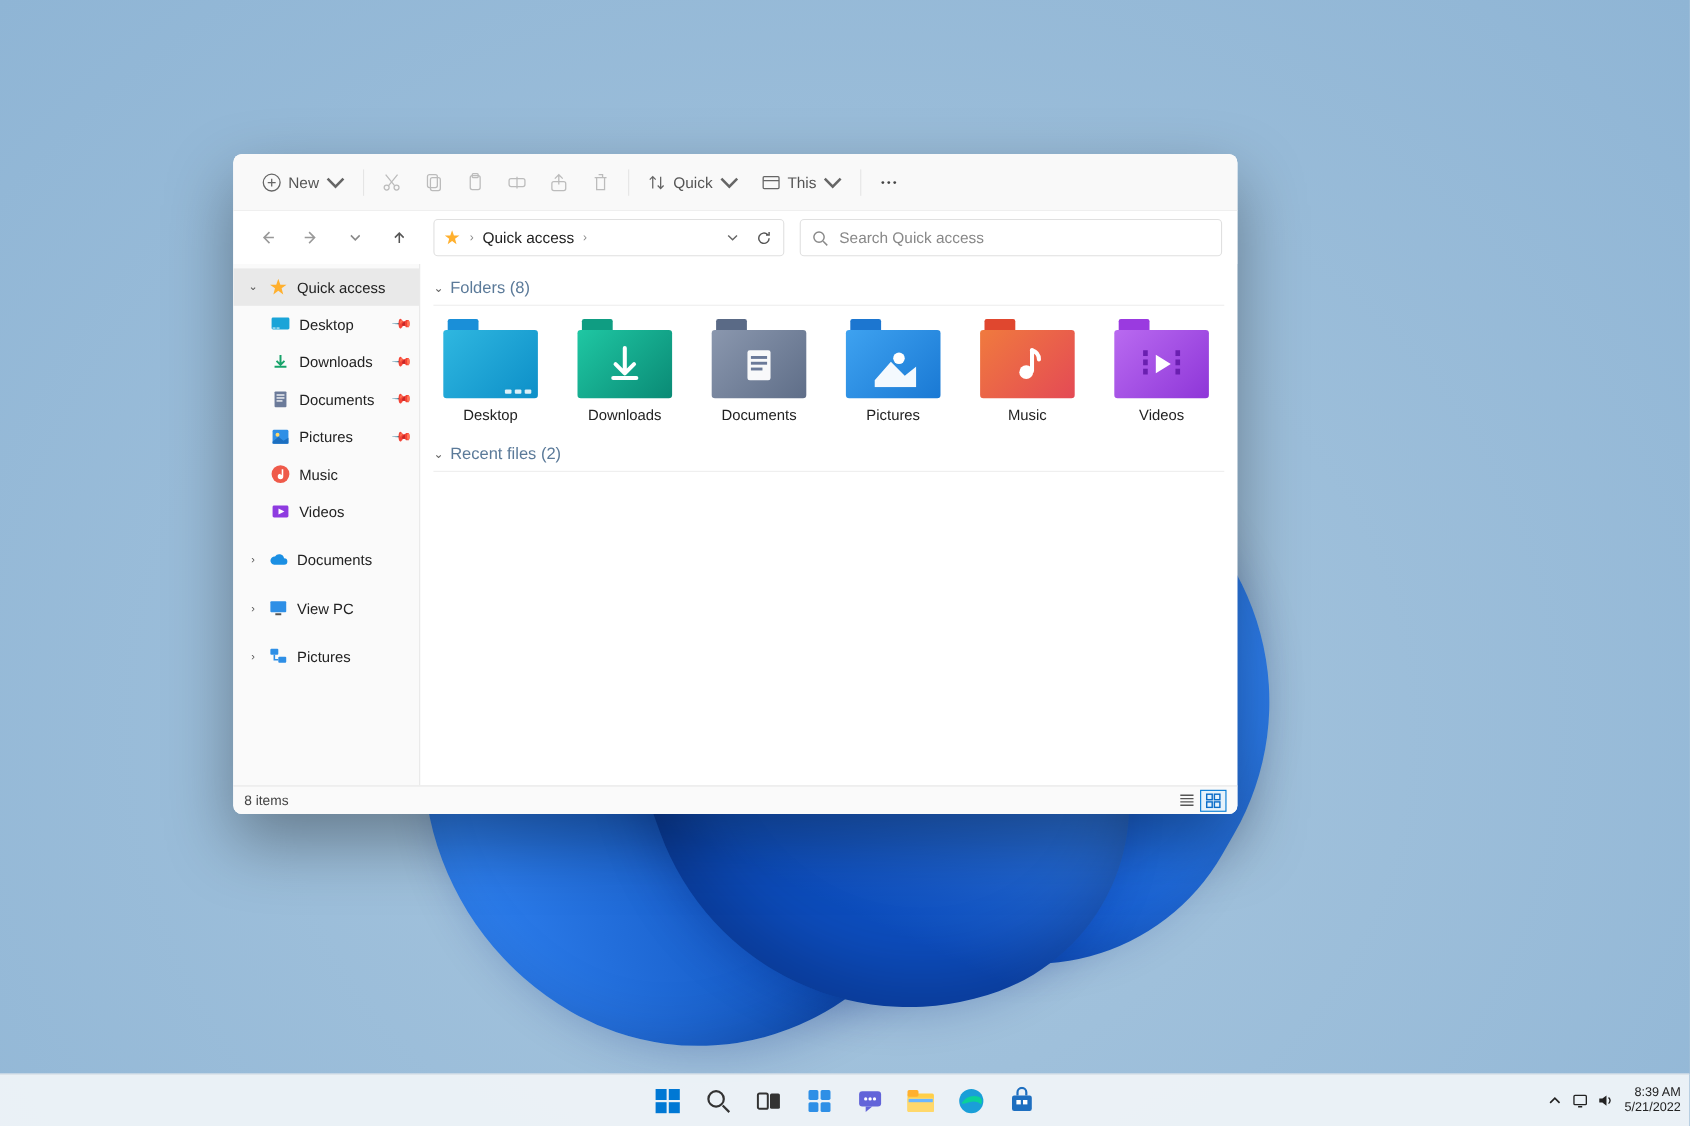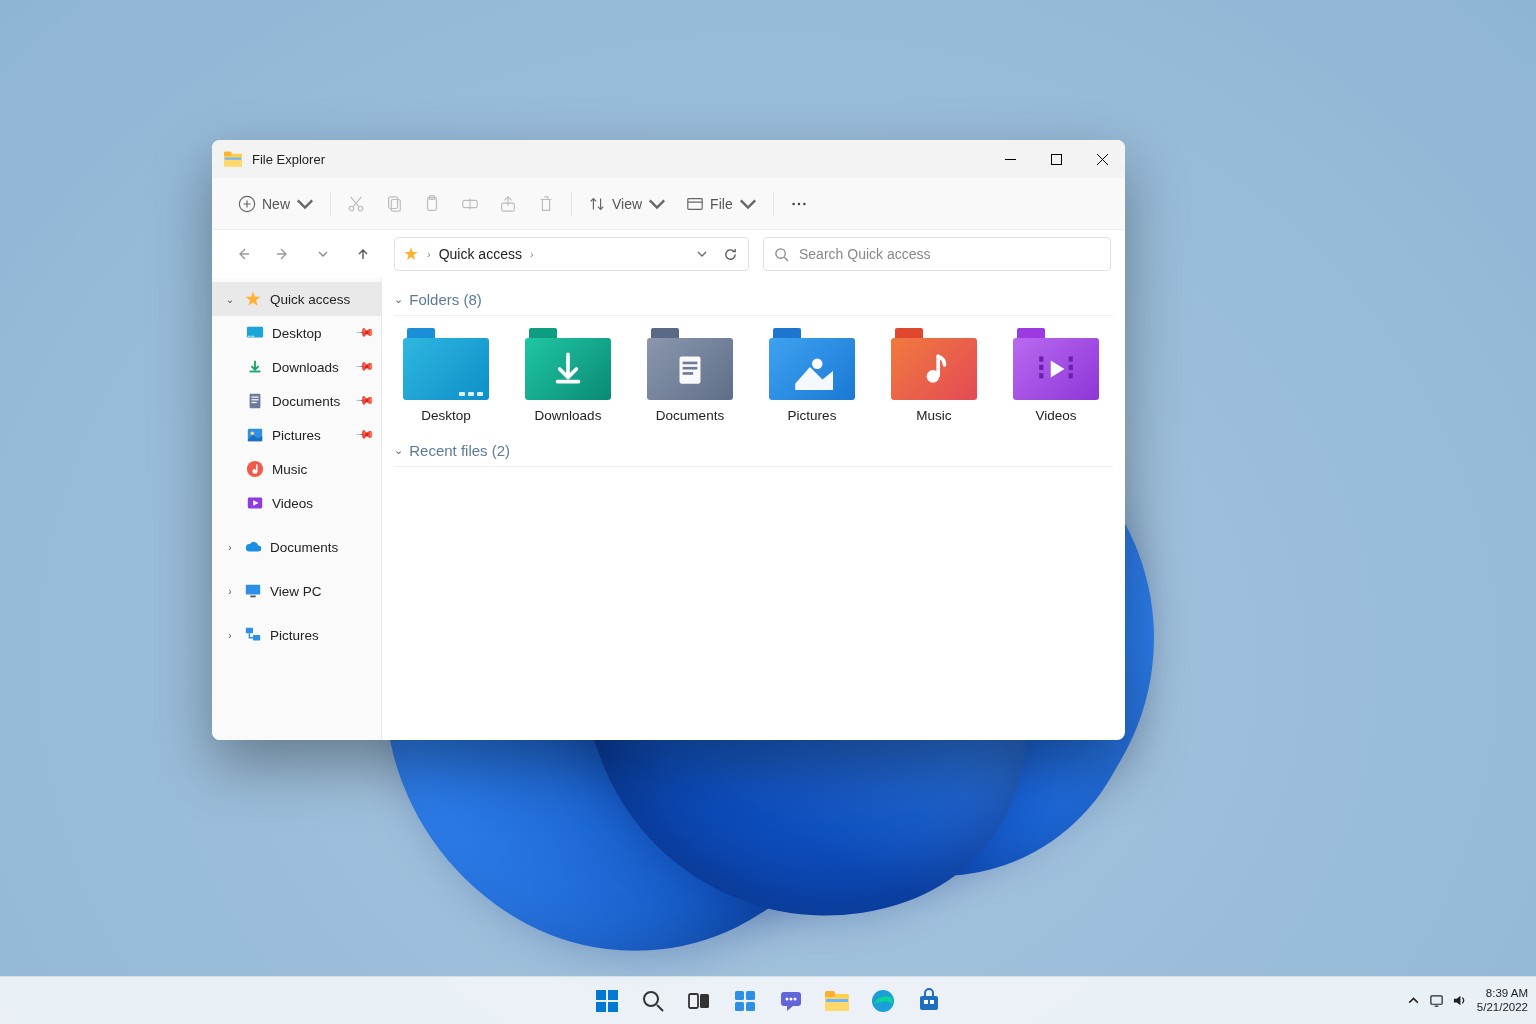--- a/index.html
+++ b/index.html
@@ -31,21 +31,21 @@
 
 .navbar { height: 48px; background: #fff; display: flex; align-items: center; padding: 0 14px; gap: 6px; }
 .nav-btn { width: 34px; height: 34px; display: flex; align-items: center; justify-content: center; color: #888; border-radius: 4px; }
 .nav-btn svg { width: 14px; height: 14px; }
 .addr-bar { flex: 1; height: 34px; border: 1px solid #e0e0e0; border-radius: 4px; display: flex; align-items: center; padding: 0 8px; gap: 8px; margin: 0 8px; }
 .addr-bar .star { width: 16px; height: 16px; }
 .addr-bar .crumb { font-size: 14px; color: #222; }
 .addr-bar .chev { color: #888; font-size: 11px; }
 .addr-bar .flexfill { flex: 1; }
 .addr-bar .refresh, .addr-bar .drop { color: #666; width: 20px; display:flex; justify-content:center; }
-.search-bar { width: 348px; height: 34px; border: 1px solid #e0e0e0; border-radius: 4px; display: flex; align-items: center; padding: 0 10px; gap: 10px; color: #888; }
+.search-bar { width: 384px; height: 34px; border: 1px solid #e0e0e0; border-radius: 4px; display: flex; align-items: center; padding: 0 10px; gap: 10px; color: #888; }
 .search-bar input { border: none; outline: none; font-size: 14px; flex: 1; color: #333; background: transparent; }
 .search-bar input::placeholder { color: #888; }
 
 .body { flex: 1; display: flex; min-height: 0; }
 .sidebar { width: 170px; background: #fafafa; border-right: 1px solid #e8e8e8; padding-top: 4px; overflow-y: auto; }
 .side-item { height: 34px; display: flex; align-items: center; padding-left: 12px; font-size: 13.5px; color: #222; gap: 8px; position: relative; }
 .side-item.selected { background: #e9e9e9; }
 .side-item .chev { width: 12px; color: #555; font-size: 10px; display:inline-flex; justify-content:center; }
 .side-item .icon { width: 18px; height: 18px; display: flex; align-items:center; justify-content:center; }
 .side-item .pin { position:absolute; right:8px; color:#999; font-size:12px; transform:rotate(45deg); }
@@ -93,45 +93,20 @@
   <div class="bloom-wrap">
     <div class="petal p1"></div>
     <div class="petal p3"></div>
     <div class="petal p2"></div>
     <div class="petal p4"></div>
   </div>
 </div>
 
 <div class="window">
 
-  <div class="titlebar">
-    <svg class="app-icon" viewBox="0 0 24 20">
-      <rect x="0" y="3" width="24" height="17" rx="1.5" fill="#ffcf48"></rect>
-      <rect x="0" y="0" width="10" height="6" rx="1.5" fill="#ffb02e"></rect>
-      <rect x="0" y="7" width="24" height="13" rx="1.5" fill="#ffd86b"></rect>
-      <rect x="1" y="8" width="22" height="3" fill="#6bb7ff"></rect>
-    </svg>
-    <span class="title">File Explorer</span>
-    <div class="spacer"></div>
-    <div class="win-btn">
-        <svg viewBox="0 0 11 11">
-          <path d="M0 5.5 H11" stroke="#000" stroke-width="1"></path>
-        </svg>
-      </div>
-    <div class="win-btn">
-        <svg viewBox="0 0 11 11">
-          <rect x="0.5" y="0.5" width="10" height="10" fill="none" stroke="#000" stroke-width="1"></rect>
-        </svg>
-      </div>
-    <div class="win-btn">
-        <svg viewBox="0 0 11 11">
-          <path d="M0 0 L11 11 M11 0 L0 11" stroke="#000" stroke-width="1"></path>
-        </svg>
-      </div>
-  </div>
 
   <div class="toolbar">
     <div class="tb-btn">
       <svg viewBox="0 0 20 20">
           <circle cx="10" cy="10" r="8.5" fill="none" stroke="#666" stroke-width="1.3"></circle>
           <path d="M10 6 V14 M6 10 H14" stroke="#666" stroke-width="1.3"></path>
         </svg>
       <span>New</span>
       <svg viewBox="0 0 10 10" width="10" height="10">
           <path d="M1 3 L5 7 L9 3" fill="none" stroke="#666" stroke-width="1.3"></path>
@@ -172,31 +147,31 @@
     <div class="tb-btn disabled">
         <svg viewBox="0 0 20 20">
           <path d="M4 5 H16 M6 5 V17 H14 V5 M8 2 H12 V5" fill="none" stroke="currentColor" stroke-width="1.3"></path>
         </svg>
       </div>
     <div class="tb-sep"></div>
     <div class="tb-btn">
       <svg viewBox="0 0 20 20">
           <path d="M6 4 V16 M3 7 L6 4 L9 7 M14 16 V4 M11 13 L14 16 L17 13" fill="none" stroke="#666" stroke-width="1.3"></path>
         </svg>
-      <span>View</span>
+      <span>Quick</span>
       <svg viewBox="0 0 10 10" width="10" height="10">
           <path d="M1 3 L5 7 L9 3" fill="none" stroke="#666" stroke-width="1.3"></path>
         </svg>
     </div>
     <div class="tb-btn">
       <svg viewBox="0 0 20 20">
           <rect x="2" y="4" width="16" height="12" rx="1" fill="none" stroke="#666" stroke-width="1.3"></rect>
           <path d="M2 8 H18" stroke="#666" stroke-width="1.3"></path>
         </svg>
-      <span>File</span>
+      <span>This</span>
       <svg viewBox="0 0 10 10" width="10" height="10">
           <path d="M1 3 L5 7 L9 3" fill="none" stroke="#666" stroke-width="1.3"></path>
         </svg>
     </div>
     <div class="tb-sep"></div>
     <div class="tb-btn">
       <svg viewBox="0 0 20 20">
           <circle cx="4" cy="10" r="1.4" fill="#444"></circle>
           <circle cx="10" cy="10" r="1.4" fill="#444"></circle>
           <circle cx="16" cy="10" r="1.4" fill="#444"></circle>
@@ -463,20 +438,37 @@
         </div>
       </div>
 
       <div class="section-header">
         <span class="chev">⌄</span>
         <span>Recent files (2)</span>
       </div>
     </div>
   </div>
 
+  <div class="statusbar">
+    <span>8 items</span>
+    <div class="spacer"></div>
+    <div class="view-toggle">
+        <svg width="14" height="14" viewBox="0 0 14 14">
+          <path d="M1 2 H13 M1 5 H13 M1 8 H13 M1 11 H13" stroke="#555" stroke-width="1.3"></path>
+        </svg>
+      </div>
+    <div class="view-toggle active">
+        <svg width="14" height="14" viewBox="0 0 14 14">
+          <rect x="1" y="1" width="5" height="5" fill="none" stroke="#0a6cc8" stroke-width="1.3"></rect>
+          <rect x="8" y="1" width="5" height="5" fill="none" stroke="#0a6cc8" stroke-width="1.3"></rect>
+          <rect x="1" y="8" width="5" height="5" fill="none" stroke="#0a6cc8" stroke-width="1.3"></rect>
+          <rect x="8" y="8" width="5" height="5" fill="none" stroke="#0a6cc8" stroke-width="1.3"></rect>
+        </svg>
+      </div>
+  </div>
 </div>
 
 <div class="taskbar">
   <div class="center">
     <div class="task-btn">
       <svg viewBox="0 0 26 26">
           <rect x="2" y="2" width="10" height="10" fill="#0078d4"></rect>
           <rect x="14" y="2" width="10" height="10" fill="#0078d4"></rect>
           <rect x="2" y="14" width="10" height="10" fill="#0078d4"></rect>
           <rect x="14" y="14" width="10" height="10" fill="#0078d4"></rect>

